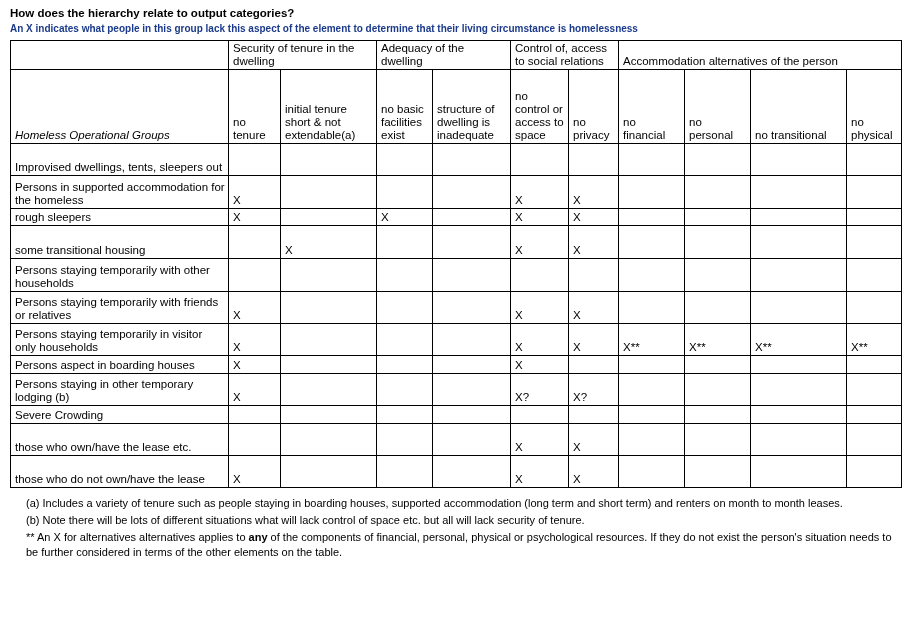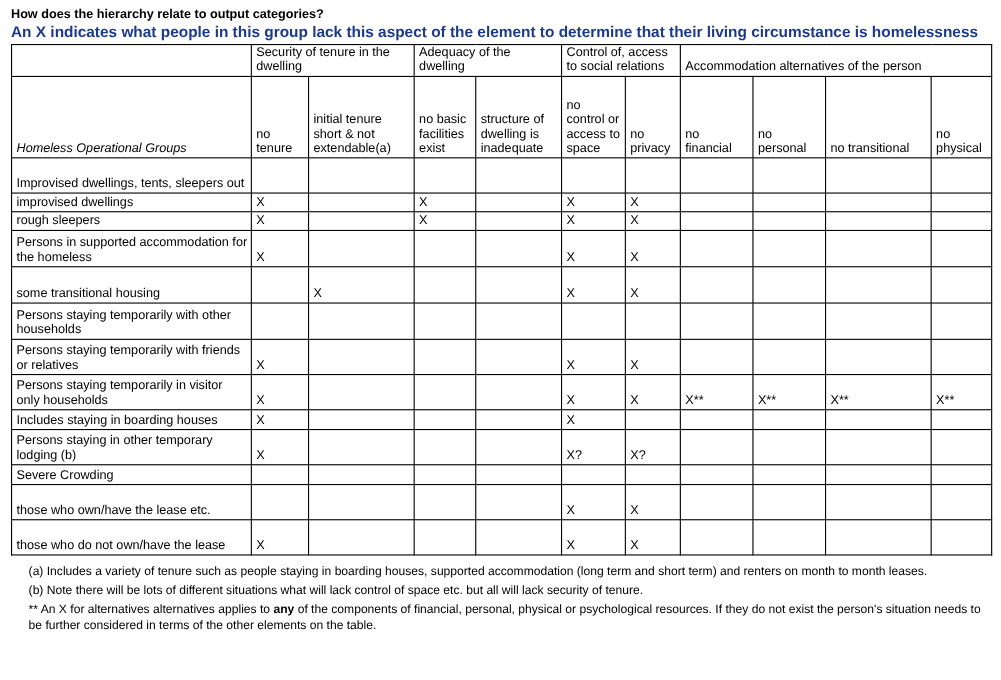--- a/index.html
+++ b/index.html
@@ -12,21 +12,21 @@
     overflow:hidden;
   }
   .page{
     position:relative;
     width:910px;height:618px;
     box-sizing:border-box;
     padding:6px 8px 0 10px;
   }
   .title-block{margin:0 0 4px 0;}
   .title1{font-weight:bold;font-size:11.5px;line-height:14px;margin-bottom:2px;}
-  .title2{font-weight:bold;font-size:14px;line-height:14px;color:#1b3a8c;margin-bottom:4px;}
+  .title2{font-weight:bold;font-size:10px;line-height:14px;color:#1b3a8c;margin-bottom:4px;}
 
   table.matrix{
     border-collapse:collapse;
     table-layout:fixed;
     width:891px;
     font-size:11.5px;
   }
   table.matrix td, table.matrix th{
     border:1px solid #000000;
     vertical-align:bottom;
@@ -129,53 +129,40 @@
         <td class="mark"></td>
         <td class="mark"></td>
         <td class="mark"></td>
         <td class="mark"></td>
         <td class="mark"></td>
         <td class="mark"></td>
         <td class="mark"></td>
         <td class="mark"></td>
       </tr>
 
-      <tr style="height:17px;">
-        <td class="rowlabel indent1">improvised dwellings</td>
-        <td class="mark">X</td>
-        <td class="mark"></td>
-        <td class="mark">X</td>
+
+      <tr style="height:33px;">
+        <td class="rowlabel">Persons in supported accommodation  for the homeless</td>
+        <td class="mark">X</td>
+        <td class="mark"></td>
+        <td class="mark"></td>
         <td class="mark"></td>
         <td class="mark">X</td>
         <td class="mark">X</td>
         <td class="mark"></td>
         <td class="mark"></td>
         <td class="mark"></td>
         <td class="mark"></td>
       </tr>
 
       <tr style="height:17px;">
         <td class="rowlabel indent1">rough sleepers</td>
         <td class="mark">X</td>
         <td class="mark"></td>
         <td class="mark">X</td>
-        <td class="mark"></td>
-        <td class="mark">X</td>
-        <td class="mark">X</td>
-        <td class="mark"></td>
-        <td class="mark"></td>
-        <td class="mark"></td>
-        <td class="mark"></td>
-      </tr>
-
-      <tr style="height:33px;">
-        <td class="rowlabel">Persons in supported accommodation  for the homeless</td>
-        <td class="mark">X</td>
-        <td class="mark"></td>
-        <td class="mark"></td>
         <td class="mark"></td>
         <td class="mark">X</td>
         <td class="mark">X</td>
         <td class="mark"></td>
         <td class="mark"></td>
         <td class="mark"></td>
         <td class="mark"></td>
       </tr>
 
       <tr style="height:33px;">
@@ -228,21 +215,21 @@
         <td class="mark"></td>
         <td class="mark">X</td>
         <td class="mark">X</td>
         <td class="mark">X**</td>
         <td class="mark">X**</td>
         <td class="mark">X**</td>
         <td class="mark">X**</td>
       </tr>
 
       <tr style="height:18px;">
-        <td class="rowlabel">Includes staying in boarding houses</td>
+        <td class="rowlabel">Persons aspect in boarding houses</td>
         <td class="mark">X</td>
         <td class="mark"></td>
         <td class="mark"></td>
         <td class="mark"></td>
         <td class="mark">X</td>
         <td class="mark"></td>
         <td class="mark"></td>
         <td class="mark"></td>
         <td class="mark"></td>
         <td class="mark"></td>

